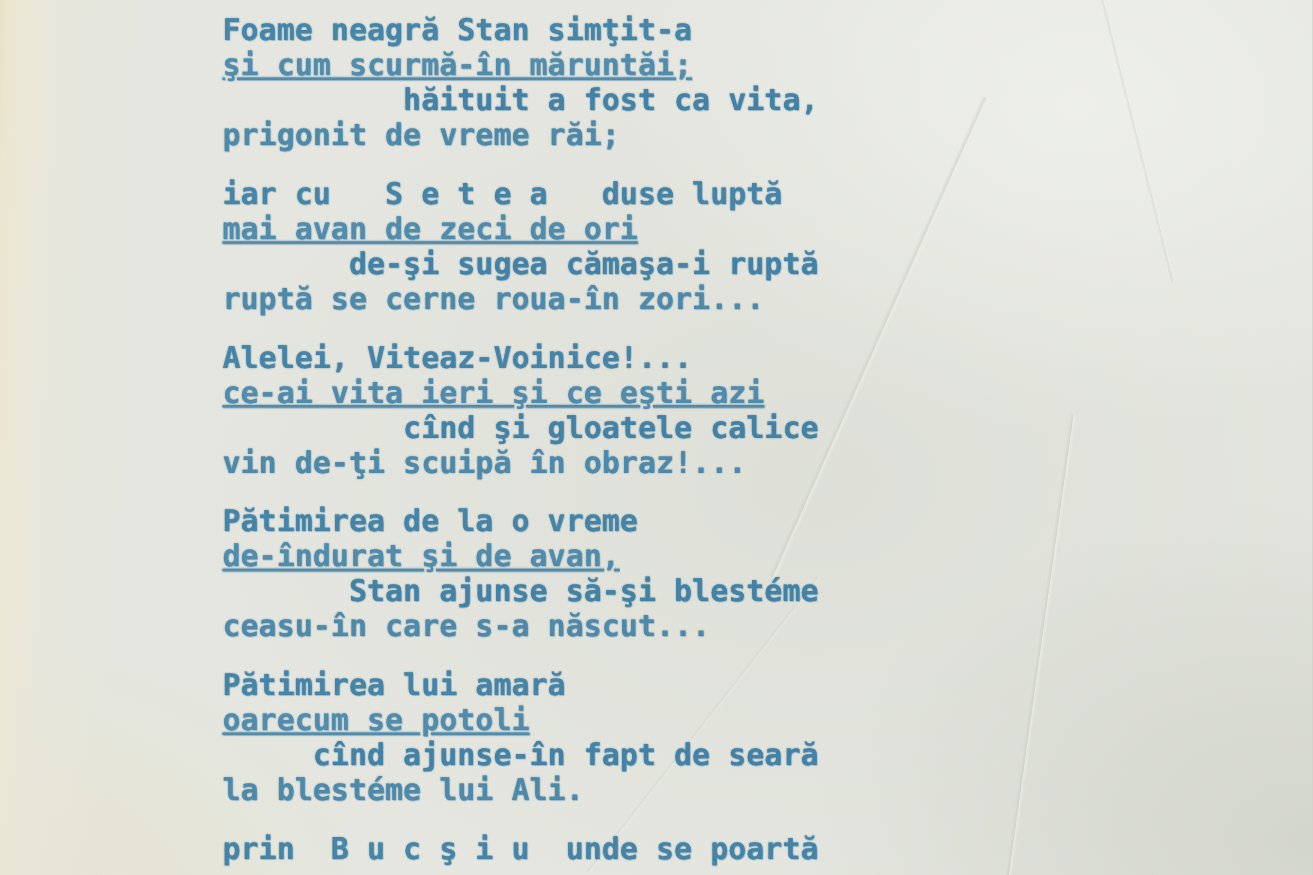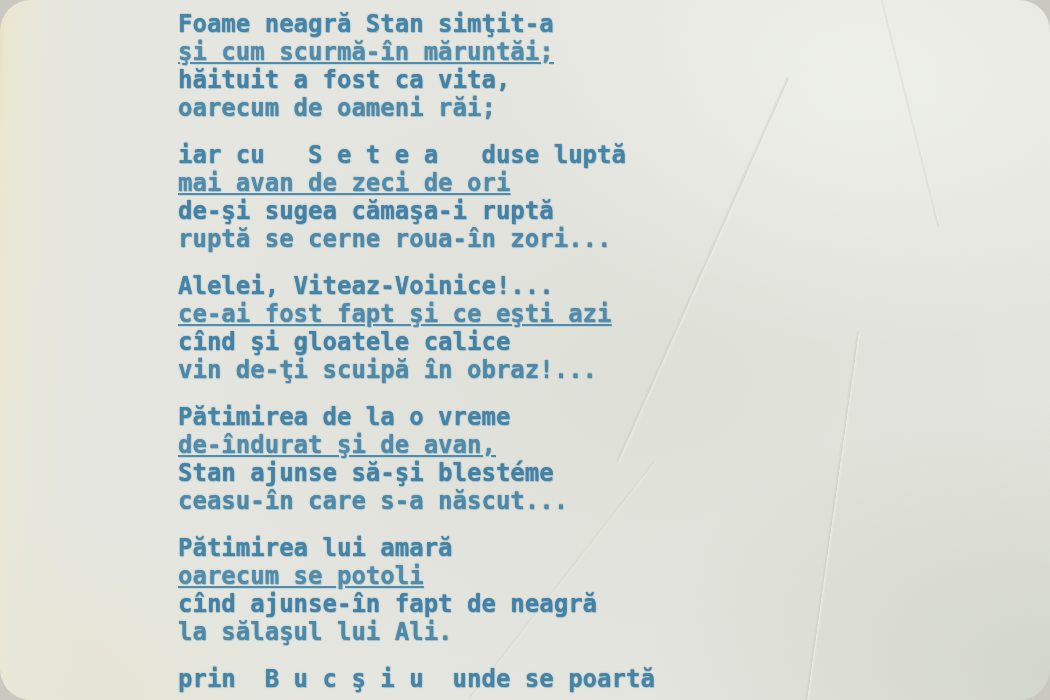--- a/index.html
+++ b/index.html
@@ -24,21 +24,20 @@
         rgba(233,225,196,0.55), rgba(233,225,196,0) 70%),
       
       radial-gradient(ellipse 520px 380px at 82% 12%,
         rgba(248,249,244,0.5), rgba(248,249,244,0) 70%),
       
       radial-gradient(ellipse 620px 420px at 100% 96%,
         rgba(168,172,158,0.28), rgba(168,172,158,0) 65%),
       
       radial-gradient(ellipse 700px 500px at 62% 55%,
         rgba(210,213,203,0.35), rgba(210,213,203,0) 75%);
-    border-radius: 31px;
   }
   .crease {
     position: absolute;
     background: linear-gradient(90deg,
       rgba(255,255,255,0) 0%,
       rgba(200,203,191,0.55) 45%,
       rgba(235,237,230,0.7) 55%,
       rgba(255,255,255,0) 100%);
     pointer-events: none;
   }
@@ -59,68 +58,68 @@
     text-shadow:
       0 0 1.3px rgba(42,104,140,0.85),
       0.6px 0.7px 0.5px rgba(90,150,180,0.35);
     filter: blur(0.22px);
   }
   .stanza { margin: 0 0 19px 0; }
   .line { white-space: pre; }
   
   .stanza .line:nth-child(1) { opacity: 0.93; }
   .stanza .line:nth-child(2) { opacity: 0.86; text-decoration: underline; }
-  .stanza .line:nth-child(3) { opacity: 0.95; }
+  .stanza .line:nth-child(3) { opacity: 0.95; text-align: right; }
   .stanza .line:nth-child(4) { opacity: 0.88; }
 </style>
 </head>
 <body>
 
 <div class="page">
 
   <div class="crease crease-1"></div>
   <div class="crease crease-2"></div>
   <div class="crease crease-3"></div>
   <div class="crease crease-4"></div>
 
   <div class="poem">
 
     <div class="stanza">
       <div class="line">Foame neagră Stan simţit-a</div>
       <div class="line">şi cum scurmă-în măruntăi;</div>
       <div class="line">hăituit a fost ca vita,</div>
-      <div class="line">oarecum de oameni răi;</div>
+      <div class="line">prigonit de vreme răi;</div>
     </div>
 
     <div class="stanza">
       <div class="line">iar cu   S e t e a   duse luptă</div>
       <div class="line">mai avan de zeci de ori</div>
       <div class="line">de-şi sugea cămaşa-i ruptă</div>
       <div class="line">ruptă se cerne roua-în zori...</div>
     </div>
 
     <div class="stanza">
       <div class="line">Alelei, Viteaz-Voinice!...</div>
-      <div class="line">ce-ai fost fapt şi ce eşti azi</div>
+      <div class="line">ce-ai vita ieri şi ce eşti azi</div>
       <div class="line">cînd şi gloatele calice</div>
       <div class="line">vin de-ţi scuipă în obraz!...</div>
     </div>
 
     <div class="stanza">
       <div class="line">Pătimirea de la o vreme</div>
       <div class="line">de-îndurat şi de avan,</div>
       <div class="line">Stan ajunse să-şi blestéme</div>
       <div class="line">ceasu-în care s-a născut...</div>
     </div>
 
     <div class="stanza">
       <div class="line">Pătimirea lui amară</div>
       <div class="line">oarecum se potoli</div>
-      <div class="line">cînd ajunse-în fapt de neagră</div>
-      <div class="line">la sălaşul lui Ali.</div>
+      <div class="line">cînd ajunse-în fapt de seară</div>
+      <div class="line">la blestéme lui Ali.</div>
     </div>
 
     <div class="stanza">
       <div class="line">prin  B u c ş i u  unde se poartă</div>
     </div>
 
   </div>
 </div>
 
 </body></html>

